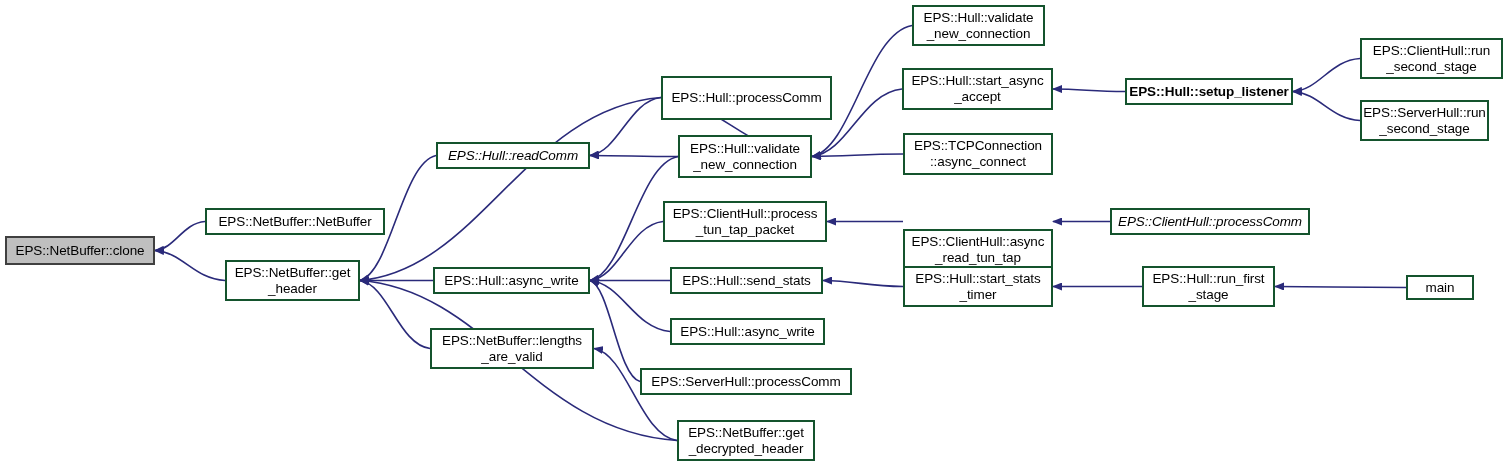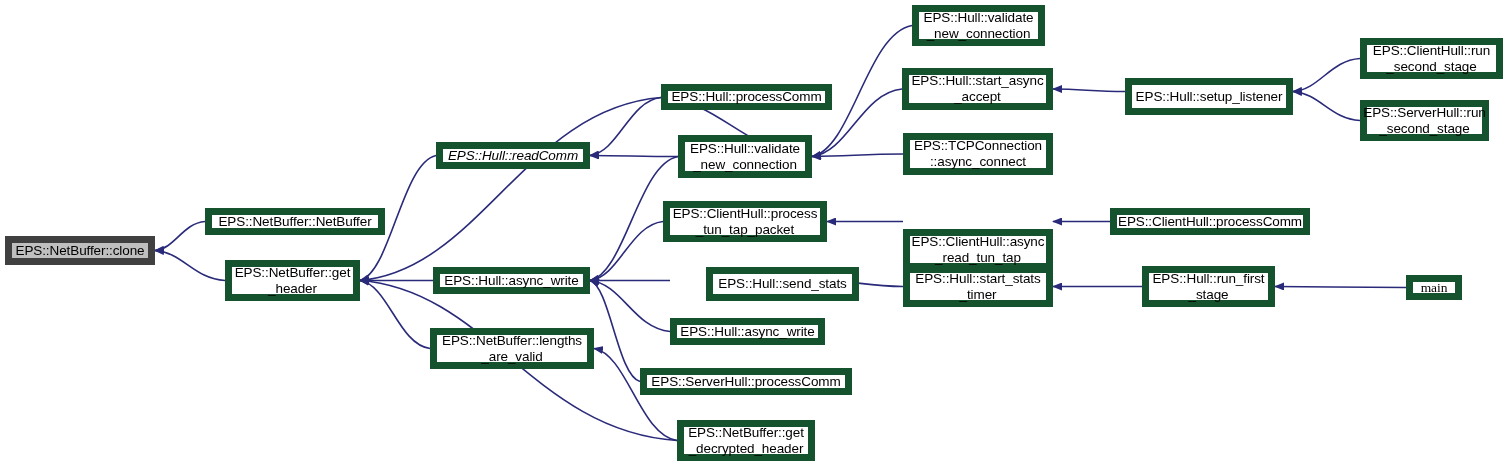--- a/index.html
+++ b/index.html
@@ -19,21 +19,21 @@
     position: absolute;
     left: 0;
     top: 0;
     width: 1509px;
     height: 467px;
     pointer-events: none;
   }
   .node {
     position: absolute;
     box-sizing: border-box;
-    border: 7px solid #14532d;
+    border: 2px solid #14532d;
     background: #ffffff;
     color: #000000;
     font-size: 13.5px;
     line-height: 16px;
     display: flex;
     align-items: center;
     justify-content: center;
     text-align: center;
     letter-spacing: -0.1px;
     white-space: pre-line;
@@ -83,46 +83,46 @@
         <path d="M677,440.5 C639.65,434.98 627.2,354.02 594,348.5" marker-end="url(#arrow)"></path>
         <path d="M678,156.5 C638.4,163.94 625.2,273.06 590,280.5" marker-end="url(#arrow)"></path>
       </g>
   </svg>
   <div id="node-layer">
       <div class="node highlight" style="left: 5px; top: 236px; width: 150px; height: 29px;">EPS::NetBuffer::clone</div>
       <div class="node" style="left: 205px; top: 208px; width: 180px; height: 27px;">EPS::NetBuffer::NetBuffer</div>
       <div class="node" style="left: 225px; top: 260px; width: 135px; height: 41px;">EPS::NetBuffer::get
 _header</div>
       <div class="node" style="left: 436px; top: 142px; width: 154px; height: 27px; font-style: italic;">EPS::Hull::readComm</div>
-      <div class="node" style="left: 661px; top: 84px; width: 171px; height: 26px;">EPS::Hull::processComm</div>
+      <div class="node" style="left: 661px; top: 76px; width: 171px; height: 44px;">EPS::Hull::processComm</div>
       <div class="node" style="left: 678px; top: 135px; width: 134px; height: 43px;">EPS::Hull::validate
 _new_connection</div>
       <div class="node" style="left: 912px; top: 5px; width: 133px; height: 41px;">EPS::Hull::validate
 _new_connection</div>
       <div class="node" style="left: 902px; top: 68px; width: 151px; height: 42px;">EPS::Hull::start_async
 _accept</div>
-      <div class="node" style="left: 1125px; top: 78px; width: 168px; height: 37px;">EPS::Hull::setup_listener</div>
+      <div class="node" style="left: 1125px; top: 78px; width: 168px; height: 27px; font-weight: bold;">EPS::Hull::setup_listener</div>
       <div class="node" style="left: 1360px; top: 38px; width: 143px; height: 41px;">EPS::ClientHull::run
 _second_stage</div>
       <div class="node" style="left: 1360px; top: 100px; width: 129px; height: 41px;">EPS::ServerHull::run
 _second_stage</div>
       <div class="node" style="left: 903px; top: 133px; width: 150px; height: 42px;">EPS::TCPConnection
 ::async_connect</div>
       <div class="node" style="left: 663px; top: 201px; width: 164px; height: 41px;">EPS::ClientHull::process
 _tun_tap_packet</div>
       <div class="node" style="left: 903px; top: 201px; width: 150px; height: 41px; margin-top: 28px;">EPS::ClientHull::async
 _read_tun_tap</div>
-      <div class="node" style="left: 1110px; top: 208px; width: 200px; height: 27px;">EPS::ClientHull::processComm</div>
+      <div class="node" style="left: 1110px; top: 208px; width: 200px; height: 27px; font-style: italic;">EPS::ClientHull::processComm</div>
       <div class="node" style="left: 433px; top: 267px; width: 157px; height: 27px;">EPS::Hull::async_write</div>
-      <div class="node" style="left: 670px; top: 267px; width: 153px; height: 34px; margin-left: 36px;">EPS::Hull::send_stats</div>
+      <div class="node" style="left: 670px; top: 267px; width: 153px; height: 27px;">EPS::Hull::send_stats</div>
       <div class="node" style="left: 903px; top: 266px; width: 150px; height: 41px;">EPS::Hull::start_stats
 _timer</div>
       <div class="node" style="left: 1142px; top: 266px; width: 133px; height: 41px;">EPS::Hull::run_first
 _stage</div>
-      <div class="node" style="left: 1406px; top: 275px; width: 56px; height: 25px; font-family: Liberation Serif, serif;">main</div>
+      <div class="node" style="left: 1406px; top: 275px; width: 68px; height: 25px;">main</div>
       <div class="node" style="left: 430px; top: 328px; width: 164px; height: 41px;">EPS::NetBuffer::lengths
 _are_valid</div>
       <div class="node" style="left: 670px; top: 318px; width: 155px; height: 27px;">EPS::Hull::async_write</div>
       <div class="node" style="left: 640px; top: 368px; width: 212px; height: 27px;">EPS::ServerHull::processComm</div>
       <div class="node" style="left: 677px; top: 420px; width: 138px; height: 41px;">EPS::NetBuffer::get
 _decrypted_header</div>
     </div>
 </div>
 
 </body></html>

